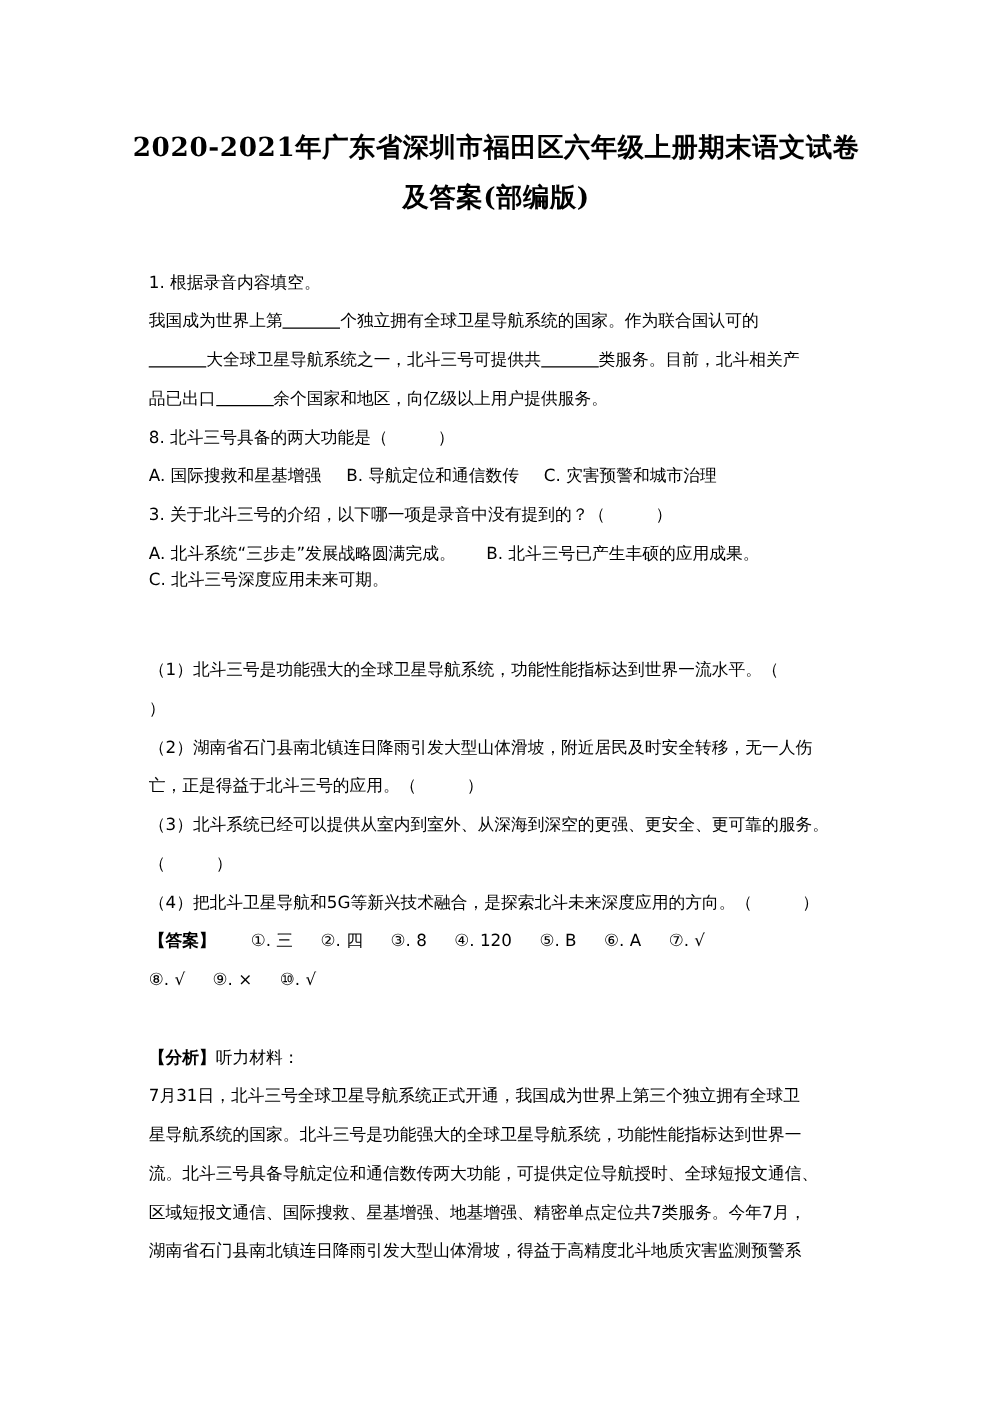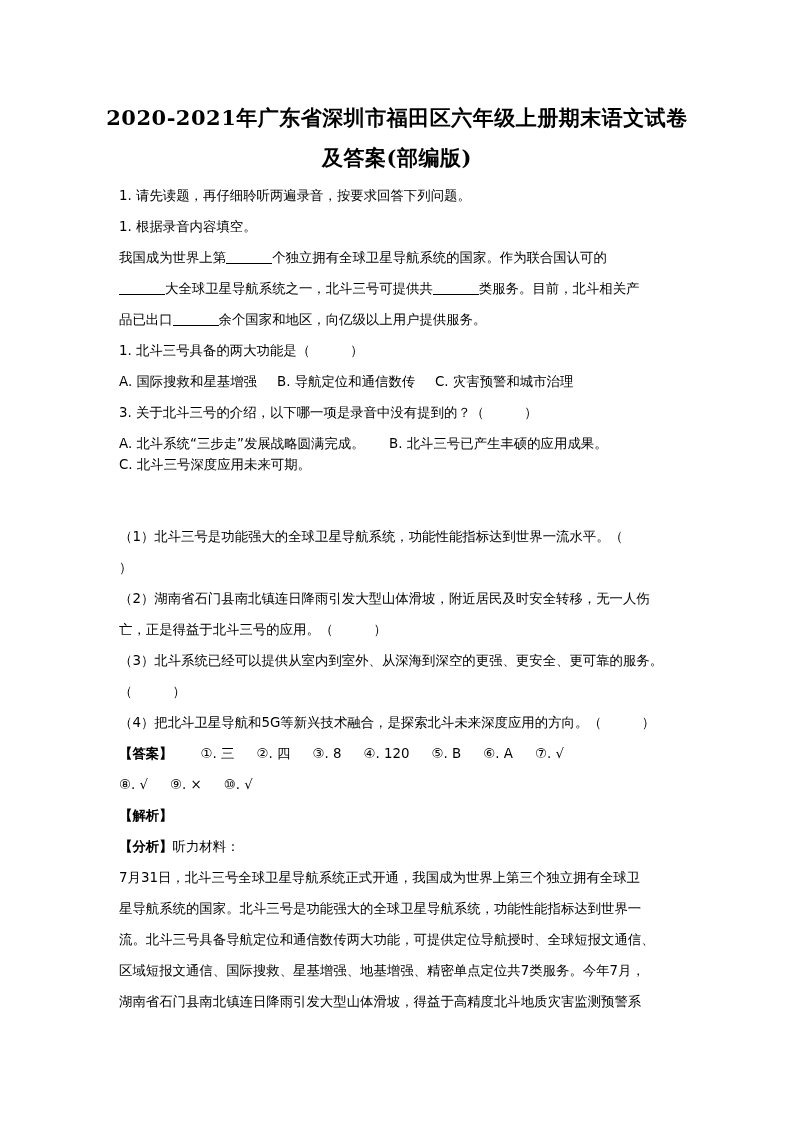--- a/index.html
+++ b/index.html
@@ -17,34 +17,33 @@
   .bold { font-weight: bold; }
 </style>
 </head>
 <body>
 
 <div class="page">
 
   <div class="title" style="top:105px;">2020-2021年广东省深圳市福田区六年级上册期末语文试卷</div>
   <div class="title" style="top:145px;">及答案(部编版)</div>
 
-  <div class="line" style="top:186px;">1. 请先读题，再仔细聆听两遍录音，按要求回答下列问题。</div>
   <div class="line" style="top:217px;">1. 根据录音内容填空。</div>
 
   <div class="line" style="top:248px;">
     <span>我国成为世界上第</span><span class="blank"></span><span>个独立拥有全球卫星导航系统的国家。作为联合国认可的</span>
   </div>
   <div class="line" style="top:310px;">
     <span>品已出口</span><span class="blank"></span><span>余个国家和地区，向亿级以上用户提供服务。</span>
   </div>
   <div class="line" style="top:279px;">
     <span class="blank"></span><span>大全球卫星导航系统之一，北斗三号可提供共</span><span class="blank"></span><span>类服务。目前，北斗相关产</span>
   </div>
 
-  <div class="line" style="top:341px;">1. 北斗三号具备的两大功能是（　　　）</div>
+  <div class="line" style="top:341px;">8. 北斗三号具备的两大功能是（　　　）</div>
   <div class="line" style="top:372px;">
     <span class="opt" style="width:158px;">A. 国际搜救和星基增强</span><span class="opt" style="width:158px;">B. 导航定位和通信数传</span><span class="opt">C. 灾害预警和城市治理</span>
   </div>
 
   <div class="line" style="top:403px;">3. 关于北斗三号的介绍，以下哪一项是录音中没有提到的？（　　　）</div>
   <div class="line" style="top:434px;">
     <span class="opt" style="width:270px;">A. 北斗系统“三步走”发展战略圆满完成。</span><span class="opt">B. 北斗三号已产生丰硕的应用成果。</span>
   </div>
   <div class="line" style="top:455px;">C. 北斗三号深度应用未来可期。</div>
 
@@ -56,21 +55,20 @@
   <div class="line" style="top:682px;">（　　　）</div>
   <div class="line" style="top:713px;">（4）把北斗卫星导航和5G等新兴技术融合，是探索北斗未来深度应用的方向。（　　　）</div>
 
   <div class="line" style="top:744px;">
     <span class="ans-item bold" style="margin-right:28px;">【答案】</span><span class="ans-item">①. 三</span><span class="ans-item">②. 四</span><span class="ans-item">③. 8</span><span class="ans-item">④. 120</span><span class="ans-item">⑤. B</span><span class="ans-item">⑥. A</span><span class="ans-item" style="margin-right:0;">⑦. √</span>
   </div>
   <div class="line" style="top:775px;">
     <span class="ans-item">⑧. √</span><span class="ans-item">⑨. ×</span><span class="ans-item">⑩. √</span>
   </div>
 
-  <div class="line bold" style="top:806px;">【解析】</div>
   <div class="line" style="top:837px;">
     <span class="bold">【分析】</span><span>听力材料：</span>
   </div>
 
   <div class="line" style="top:868px;">7月31日，北斗三号全球卫星导航系统正式开通，我国成为世界上第三个独立拥有全球卫</div>
   <div class="line" style="top:899px;">星导航系统的国家。北斗三号是功能强大的全球卫星导航系统，功能性能指标达到世界一</div>
   <div class="line" style="top:930px;">流。北斗三号具备导航定位和通信数传两大功能，可提供定位导航授时、全球短报文通信、</div>
   <div class="line" style="top:961px;">区域短报文通信、国际搜救、星基增强、地基增强、精密单点定位共7类服务。今年7月，</div>
   <div class="line" style="top:992px;">湖南省石门县南北镇连日降雨引发大型山体滑坡，得益于高精度北斗地质灾害监测预警系</div>
 

